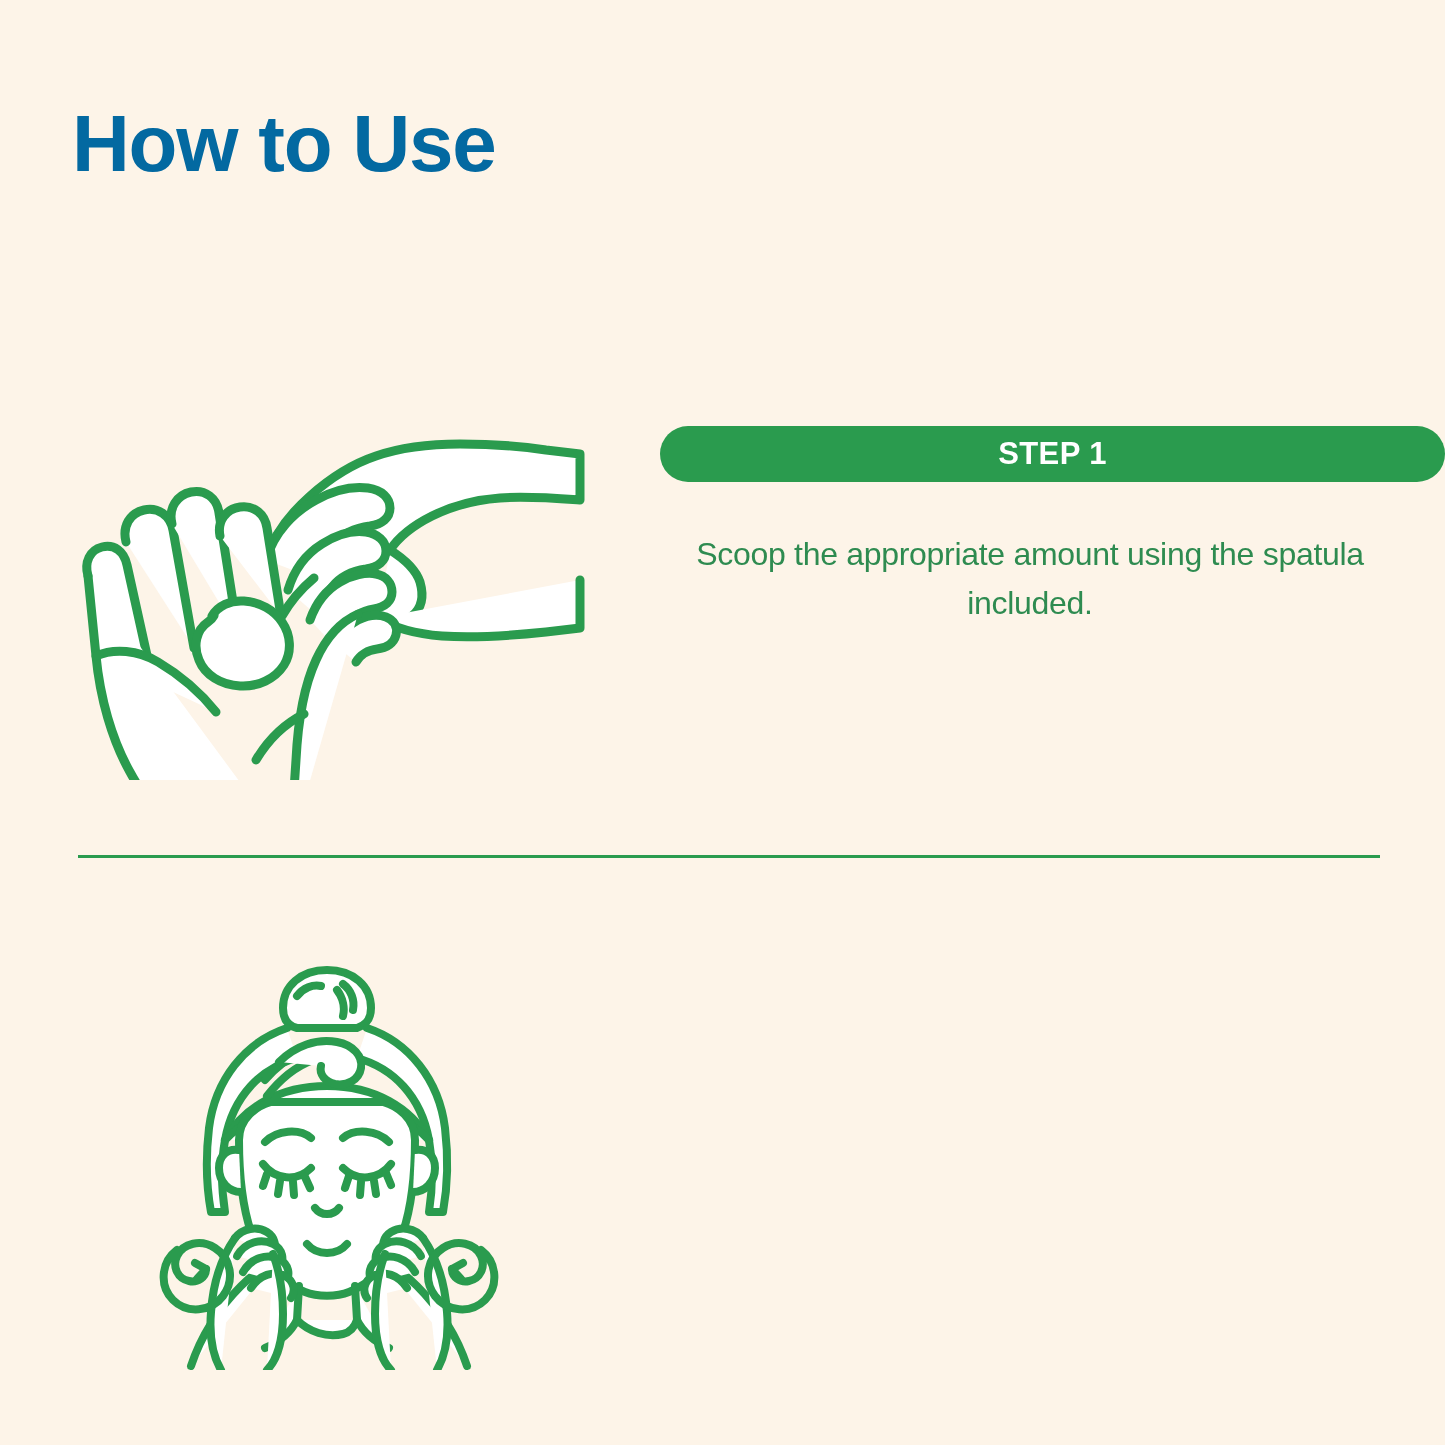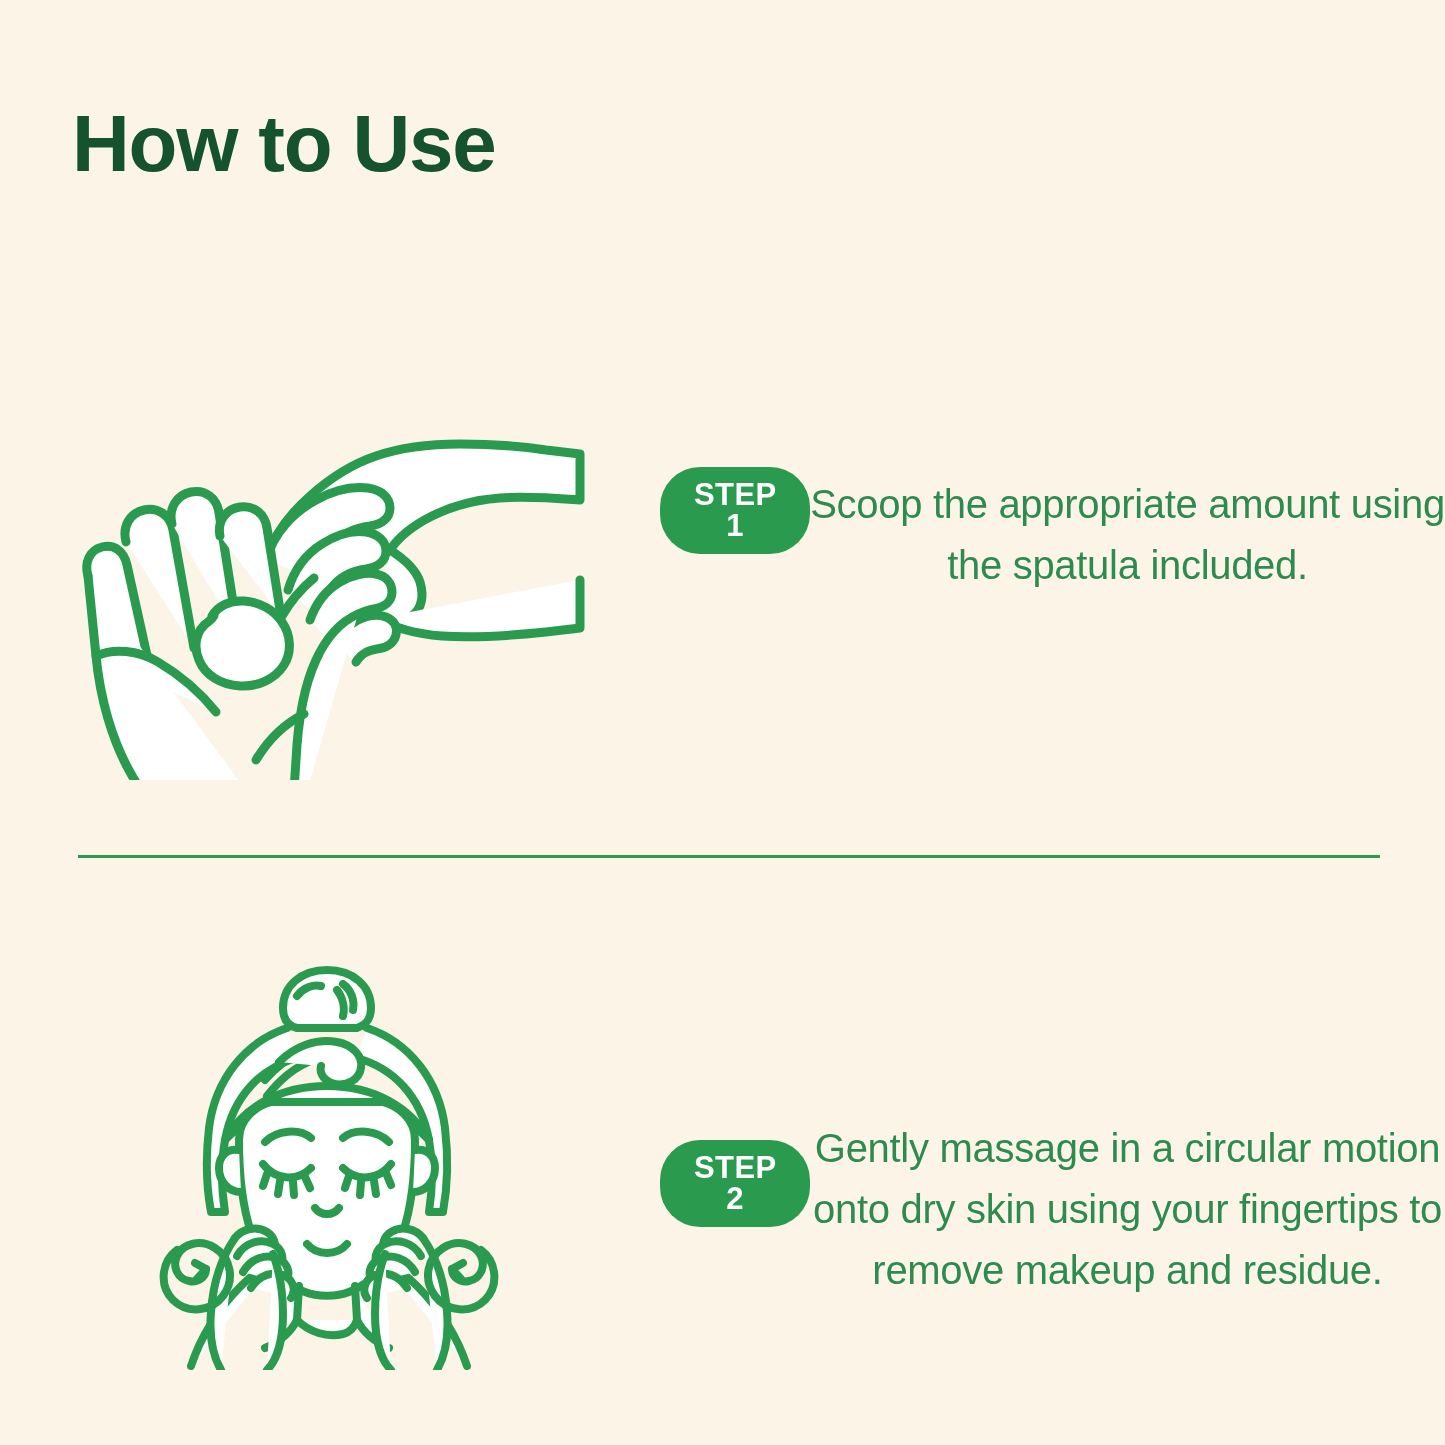--- a/index.html
+++ b/index.html
@@ -27,21 +27,21 @@
     position: absolute;
     left: 72px;
     top: 92px;
     width: 1330px;
   }
   .title-line {
     font-size: 80px;
     font-weight: bold;
     line-height: 1.30;
     letter-spacing: -1.2px;
-    color: #14532d;
+    color: #0369a1;
     white-space: nowrap;
   }
 
   
   .step-row {
     position: absolute;
     left: 0;
     width: 1445px;
     display: flex;
     flex-direction: row;
@@ -52,22 +52,21 @@
 
   .illo-col {
     width: 660px;
     display: flex;
     justify-content: center;
     align-items: flex-start;
   }
   .text-col {
     width: 785px;
     display: flex;
-    flex-direction: row;
-    align-items: center;
+    flex-direction: column;
     padding-top: 6px;
     box-sizing: border-box;
   }
   #step-row-2 .text-col { padding-top: 116px; }
 
   
   .step-badge {
     display: inline-block;
     background: #2a9b4e;
     color: #ffffff;
@@ -77,21 +76,21 @@
     padding: 12px 34px 13px 34px;
     border-radius: 40px;
     line-height: 1;
     text-align: center;
   }
 
   
   .step-text {
     margin-top: 48px;
     color: #2e8b50;
-    font-size: 40px;
+    font-size: 32px;
     line-height: 1.52;
     text-align: center;
     letter-spacing: -0.3px;
     max-width: 740px;
   }
   #step-row-2 .step-text { margin-top: 52px; font-size: 40px; }
 
   
   .divider {
     position: absolute;
@@ -290,19 +289,15 @@
 
           <path d="M366 300 C382 312 384 336 370 350 C356 364 332 362 320 346
                    C308 330 312 308 328 298 C342 289 360 293 366 306
                    C371 317 365 329 354 331 C345 333 337 327 337 319" fill="none"></path>
           <path d="M337 319 L348 313 M337 319 L346 329"></path>
         </g>
       </svg>
       </span>
     </div>
 
-    <div class="text-col">
-      <div class="step-badge">STEP 2</div>
-      <div class="step-text">Gently massage in a circular motion onto dry skin using your fingertips to remove makeup and residue.</div>
-    </div>
   </div>
 
 </div>
 
 </body></html>

